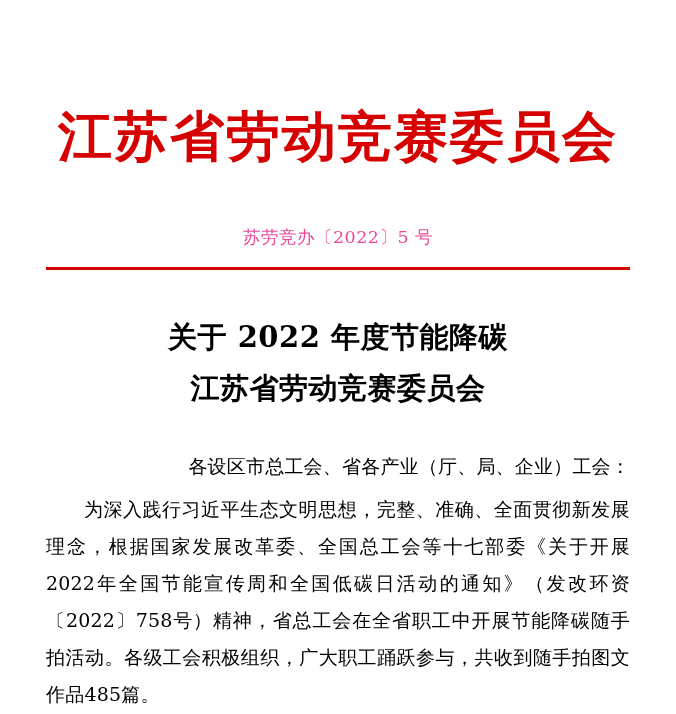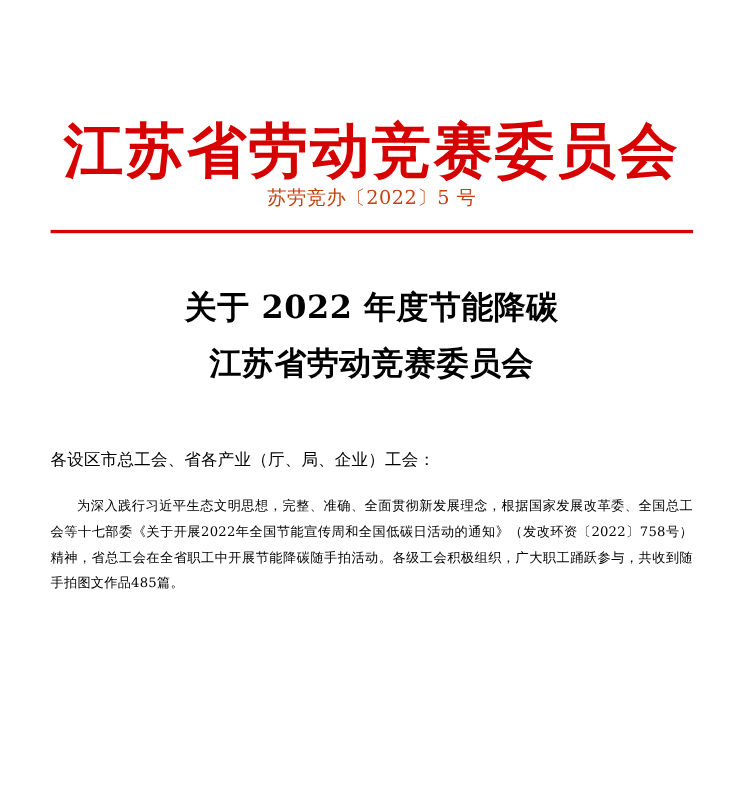--- a/index.html
+++ b/index.html
@@ -26,51 +26,53 @@
     text-align: center;
     color: #d60000;
     font-family: "DejaVu Serif", "Liberation Serif", serif;
     font-weight: bold;
     font-size: 54px;
     line-height: 1.15;
     letter-spacing: 2px;
     white-space: nowrap;
   }
   .doc-number {
+    margin-top: 58px;
     text-align: center;
     font-size: 17.5px;
     letter-spacing: 0.5px;
-    color: #c2410c;
+    color: #ec4899;
   }
   .red-rule {
     margin-top: 18px;
     height: 3px;
     background: #d60000;
     width: 100%;
   }
   .title {
     margin-top: 42px;
     text-align: center;
     font-weight: bold;
     font-size: 29px;
     line-height: 1.75;
     letter-spacing: 0.5px;
   }
   .title .line {
     display: block;
   }
   .salutation {
-    margin-top: 48px;
-    font-size: 15px;
+    margin-top: 34px;
+    font-size: 19px;
     line-height: 1.95;
     letter-spacing: 0.2px;
+    text-align: right;
   }
   .body-text {
-    margin-top: 16px;
-    font-size: 12px;
+    margin-top: 6px;
+    font-size: 19px;
     line-height: 1.95;
     letter-spacing: 0.2px;
     text-align: justify;
     text-justify: inter-ideograph;
     text-indent: 2em;
   }
 </style>
 </head>
 <body>
 

